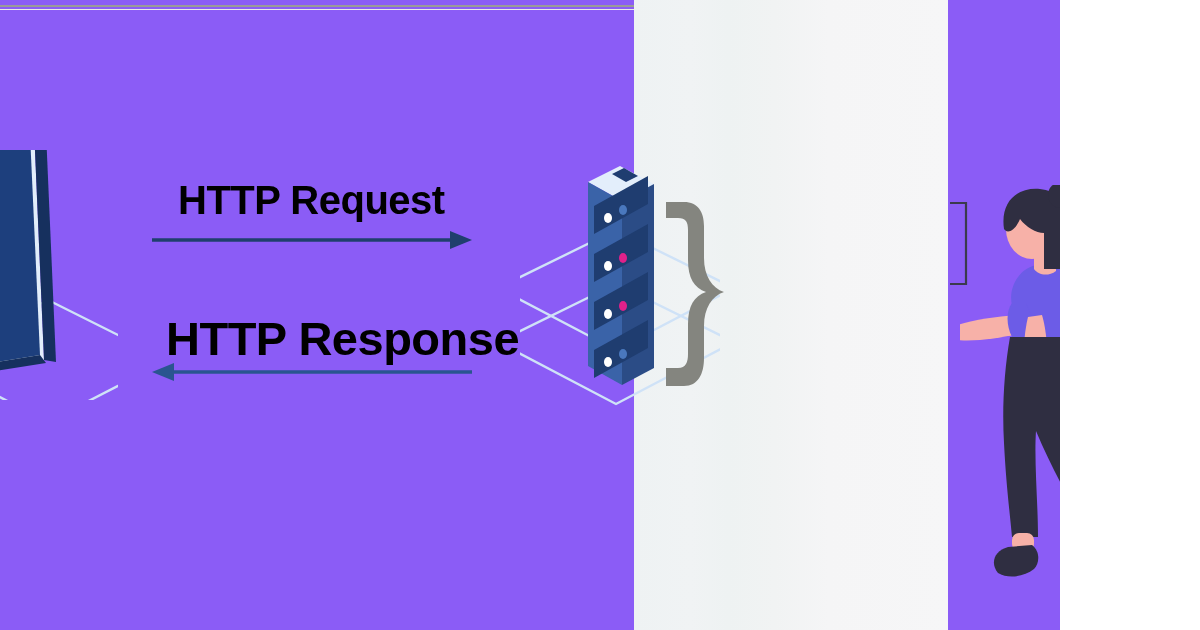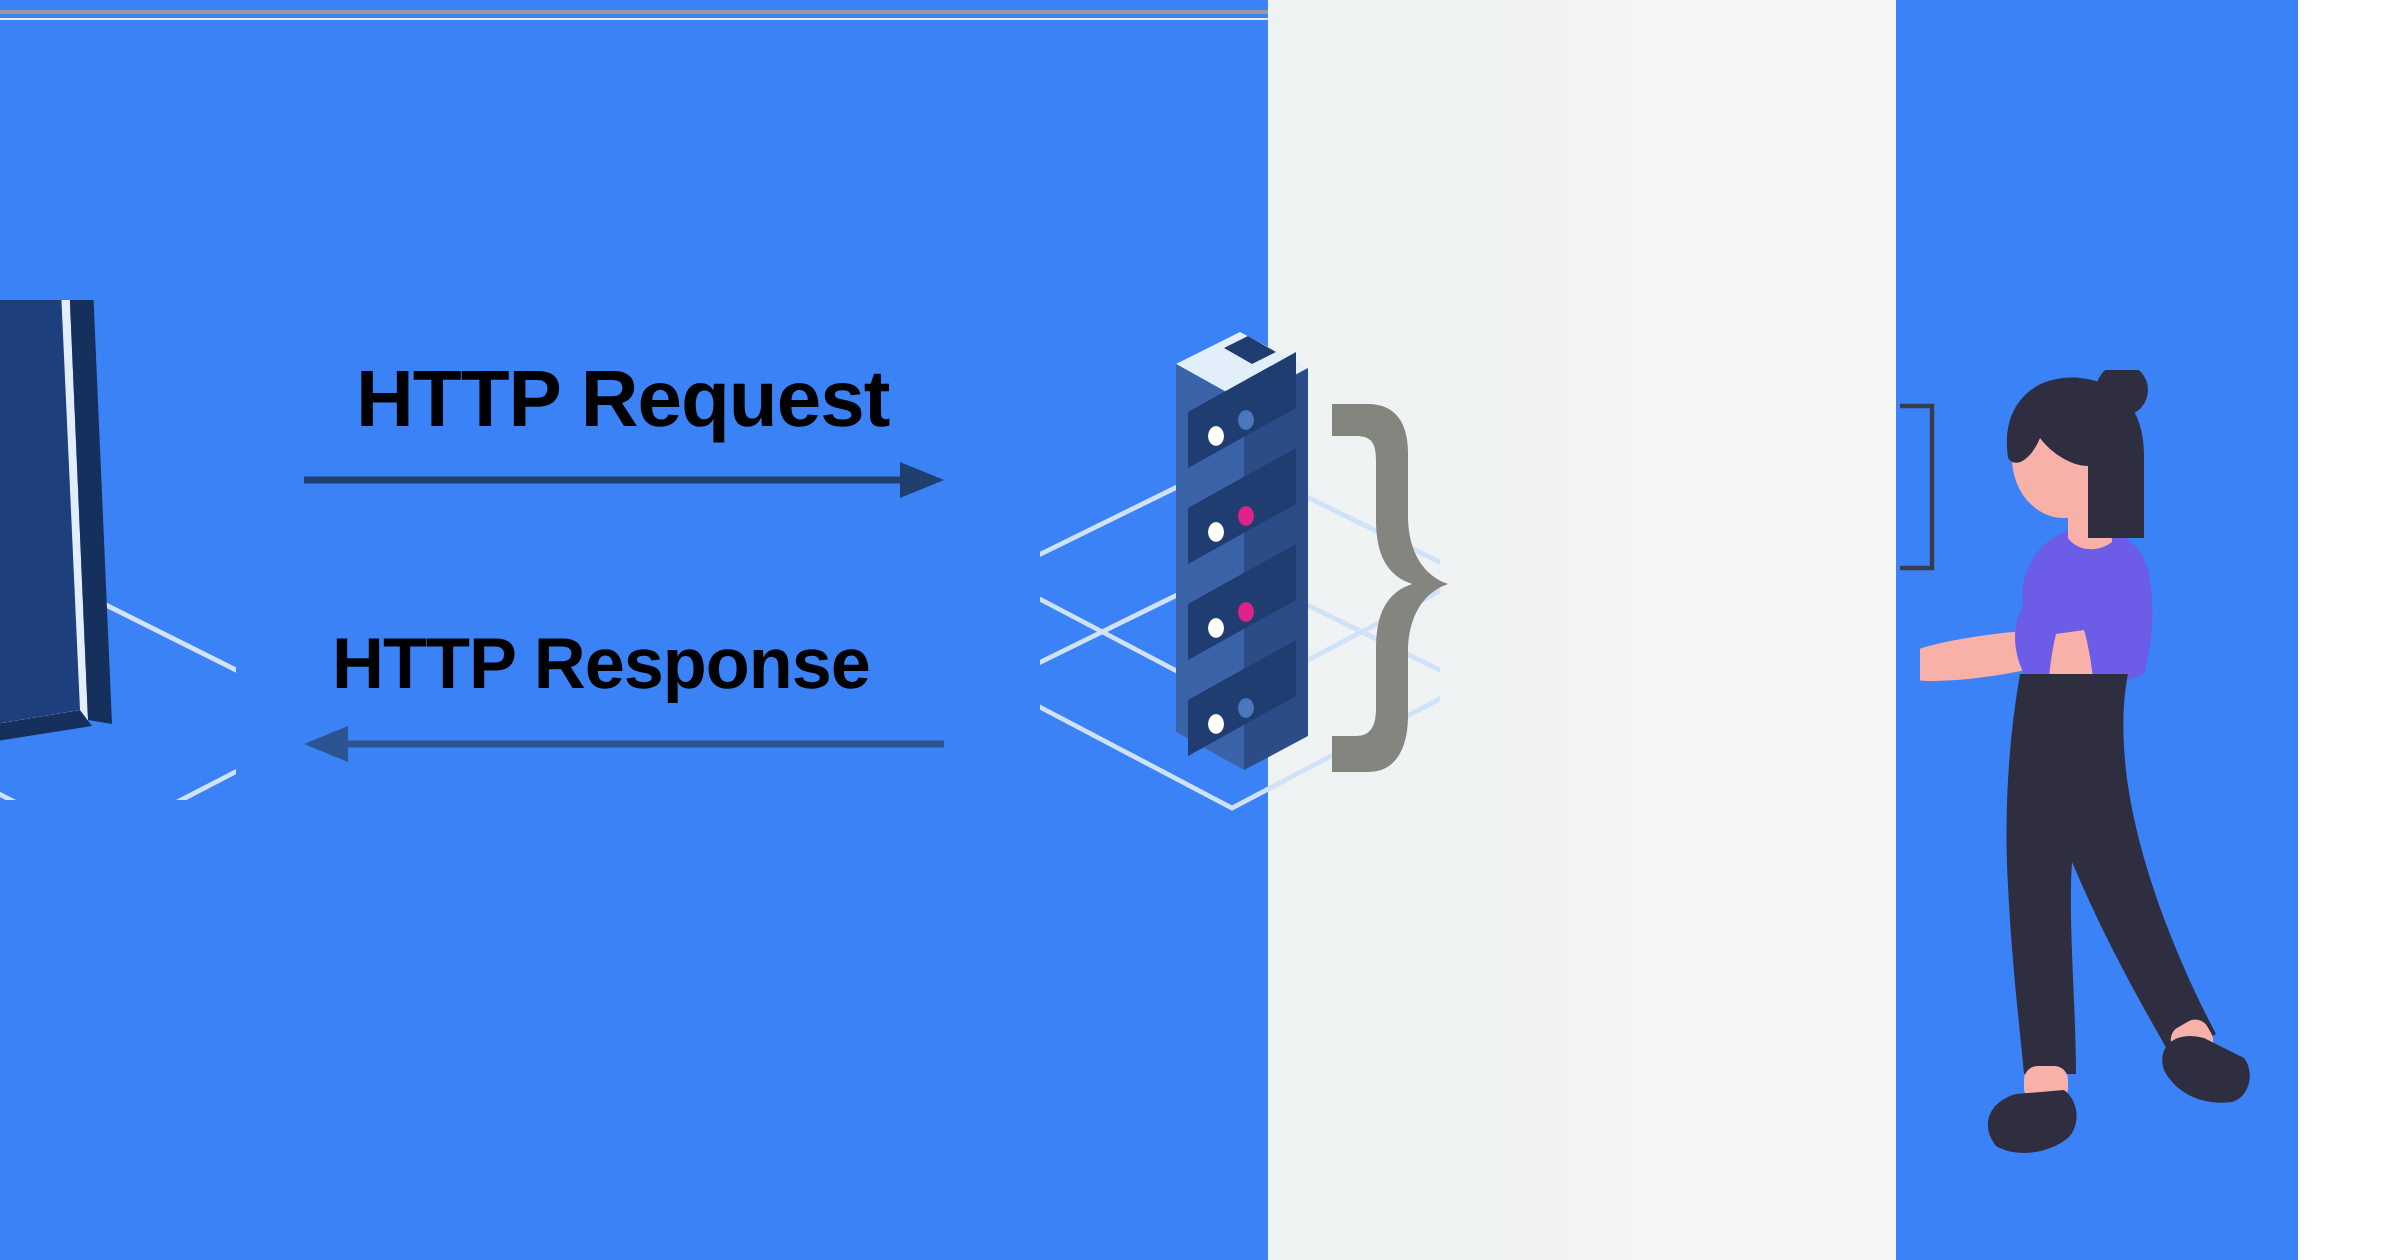--- a/index.html
+++ b/index.html
@@ -6,23 +6,23 @@
   html, body {
     margin: 0;
     padding: 0;
     background: #ffffff;
   }
   body {
     font-family: "Liberation Sans", sans-serif;
   }
   #stage {
     position: relative;
-    width: 1149px;
+    width: 1060px;
     height: 630px;
-    background: #3b82f6;
+    background: #8b5cf6;
     overflow: hidden;
   }
 
   
   .top-rule {
     position: absolute;
     left: 0;
     top: 5px;
     width: 634px;
     height: 2px;
@@ -65,21 +65,21 @@
   
   .flow-label {
     position: absolute;
     color: #000000;
     font-weight: 700;
     letter-spacing: -0.5px;
     white-space: nowrap;
     font-family: "Liberation Sans", sans-serif;
   }
   .req-label { left: 178px; top: 178px;  font-size: 40px; }
-  .res-label { left: 166px; top: 311px;  font-size: 36px; }
+  .res-label { left: 166px; top: 311px;  font-size: 47px; }
 
   .arrow-svg { position: absolute; }
   .arrow-req { left: 150px; top: 228px; }
   .arrow-res { left: 150px; top: 360px; }
 
   
   .server-wrap {
     position: absolute;
     left: 520px;
     top: 160px;

